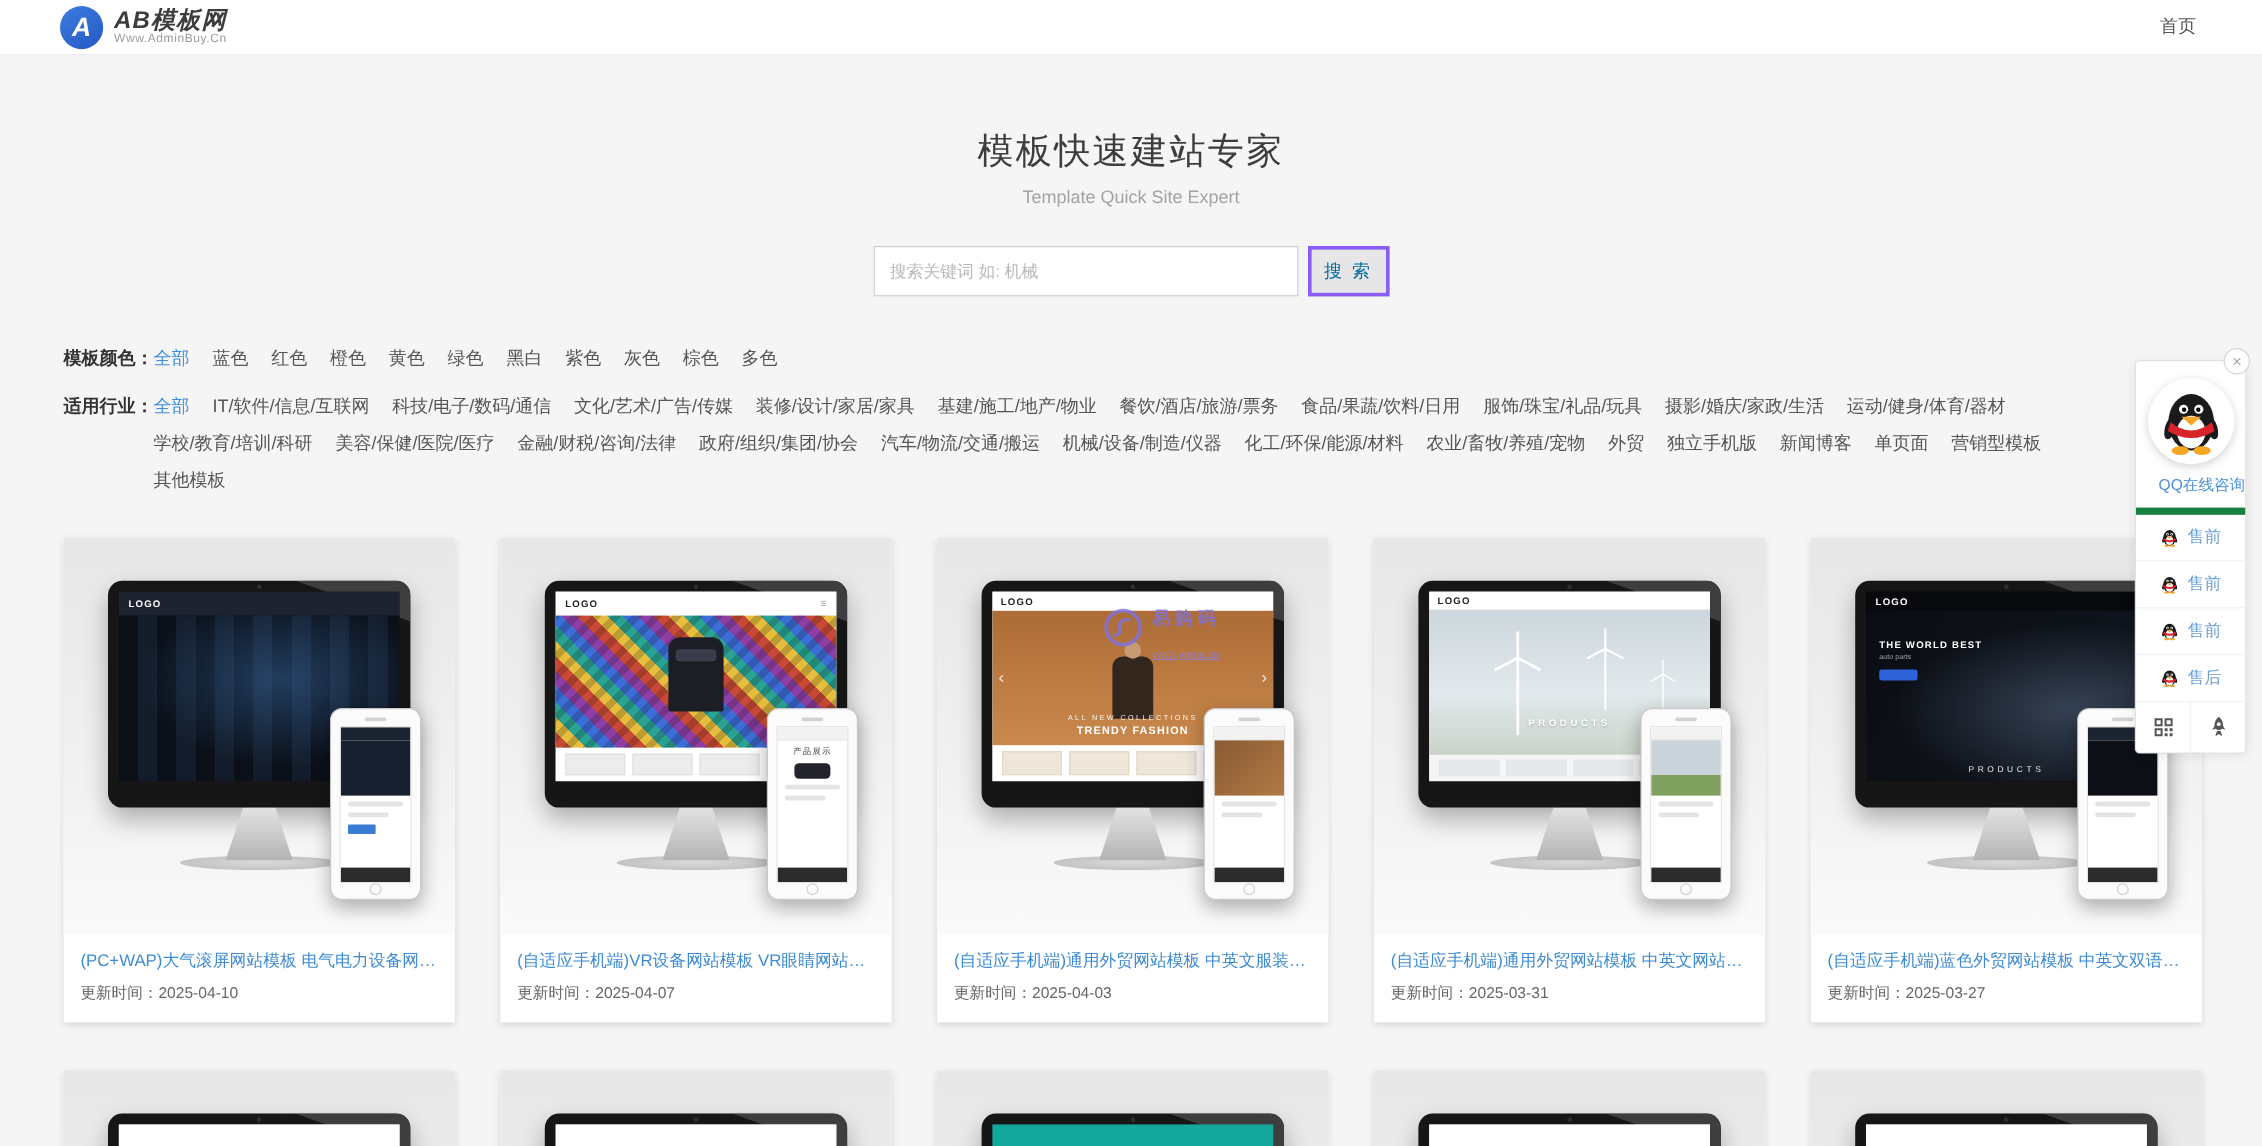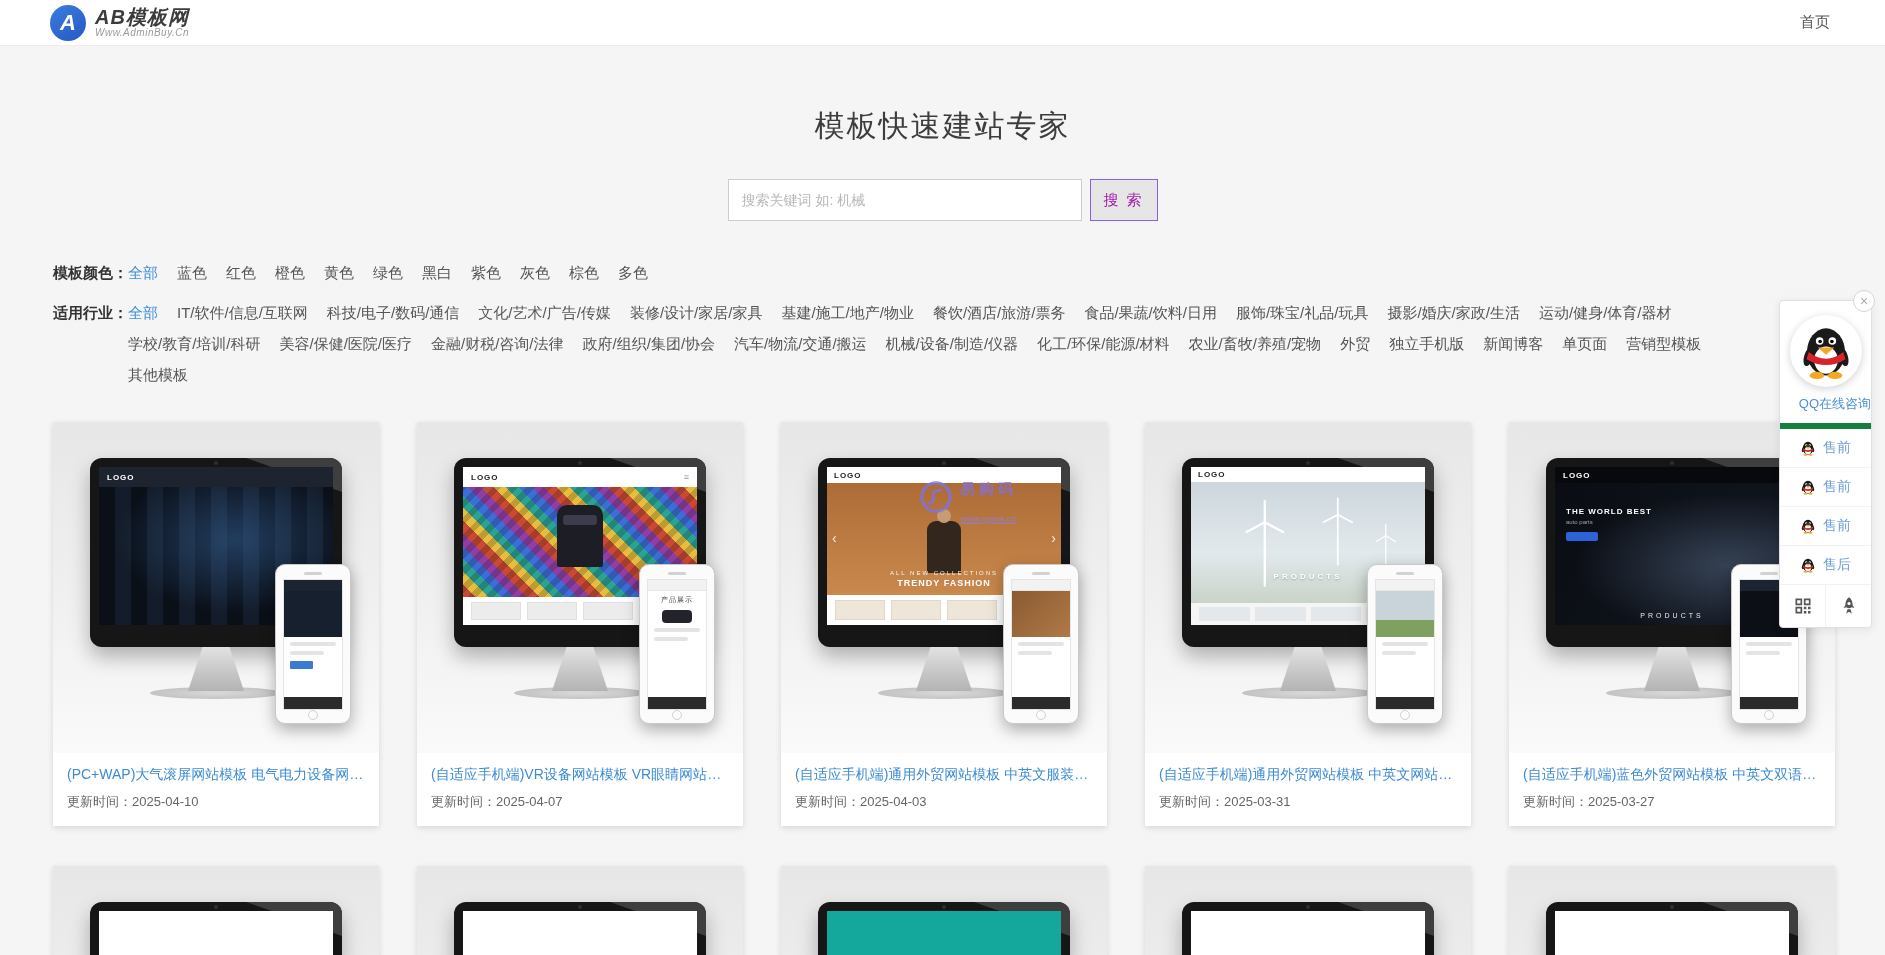--- a/index.html
+++ b/index.html
@@ -20,37 +20,37 @@
     padding: 0 55px 0 50px;
   }
   .logo { display: flex; align-items: center; gap: 9px; cursor: pointer; }
   .logo-badge {
     width: 36px; height: 36px; border-radius: 50%;
     background: linear-gradient(145deg, #3b7de0, #2558c4);
     color: #fff; font-weight: bold; font-style: italic; font-size: 22px;
     display: flex; align-items: center; justify-content: center;
   }
   .logo-text-main { font-size: 20px; font-weight: bold; font-style: italic; color: #3c3c3c; letter-spacing: 1px; line-height: 20px; }
-  .logo-text-sub { font-size: 10px; font-style: italic; color: #9a9a9a; letter-spacing: .5px; }
+  .logo-text-sub { font-size: 10px; color: #9a9a9a; letter-spacing: .5px; }
   .nav-home { font-size: 15px; color: #555; cursor: pointer; }
 
   
   .hero { text-align: center; padding-top: 60px; }
   .hero-title { font-size: 30px; font-weight: 400; color: #3d3d3d; letter-spacing: 2px; }
   .hero-subtitle { margin-top: 9px; font-size: 15px; color: #a3a3a3; }
   .search-row { margin-top: 32px; display: flex; justify-content: center; gap: 8px; }
   .search-input {
     width: 354px; height: 42px; border: 1px solid #ccc; background: #fff;
     padding: 0 13px; font-size: 14px; color: #333; outline: none;
     font-family: "Liberation Sans", "DejaVu Sans", sans-serif;
   }
   .search-input::placeholder { color: #b9b9b9; }
   .search-btn {
-    width: 68px; height: 42px; background: #e6e6e6; border: 1px solid #8b5cf6;
-    font-size: 15px; color: #a21caf; cursor: pointer; letter-spacing: 2px;
+    width: 68px; height: 42px; background: #e6e6e6; border: 3px solid #8b5cf6;
+    font-size: 15px; color: #0369a1; cursor: pointer; letter-spacing: 2px;
     font-family: "Liberation Sans", "DejaVu Sans", sans-serif;
   }
 
   
   .filters { margin: 40px 50px 0 53px; }
   .filter-row { display: flex; font-size: 15px; line-height: 23px; margin-bottom: 17px; }
   .filter-label { font-weight: bold; color: #333; flex: 0 0 auto; white-space: nowrap; }
   .filter-items { display: flex; flex-wrap: wrap; column-gap: 19px; row-gap: 8px; max-width: 1630px; }
   .flink { color: #555; cursor: pointer; white-space: nowrap; }
   .flink.active { color: #3e8ede; }
@@ -288,20 +288,21 @@
     <div>
       <div class="logo-text-main">AB模板网</div>
       <div class="logo-text-sub">Www.AdminBuy.Cn</div>
     </div>
   </div>
   <a class="nav-home">首页</a>
 </div>
 
 <div class="hero">
   <div class="hero-title">模板快速建站专家</div>
+  <div class="hero-subtitle">Template Quick Site Expert</div>
   <div class="search-row">
     <input class="search-input" type="text" placeholder="搜索关键词 如: 机械" style="">
     <button class="search-btn">搜 索</button>
   </div>
 </div>
 
 <div class="filters">
   <div class="filter-row">
     <span class="filter-label">模板颜色：</span>
     <span class="filter-items">

